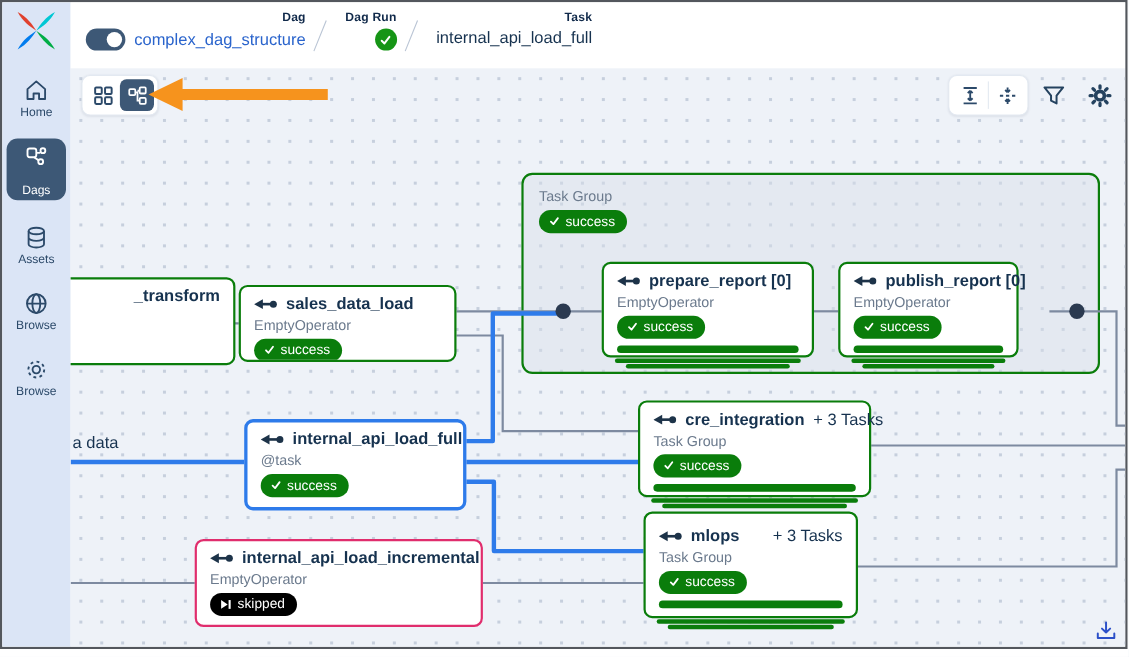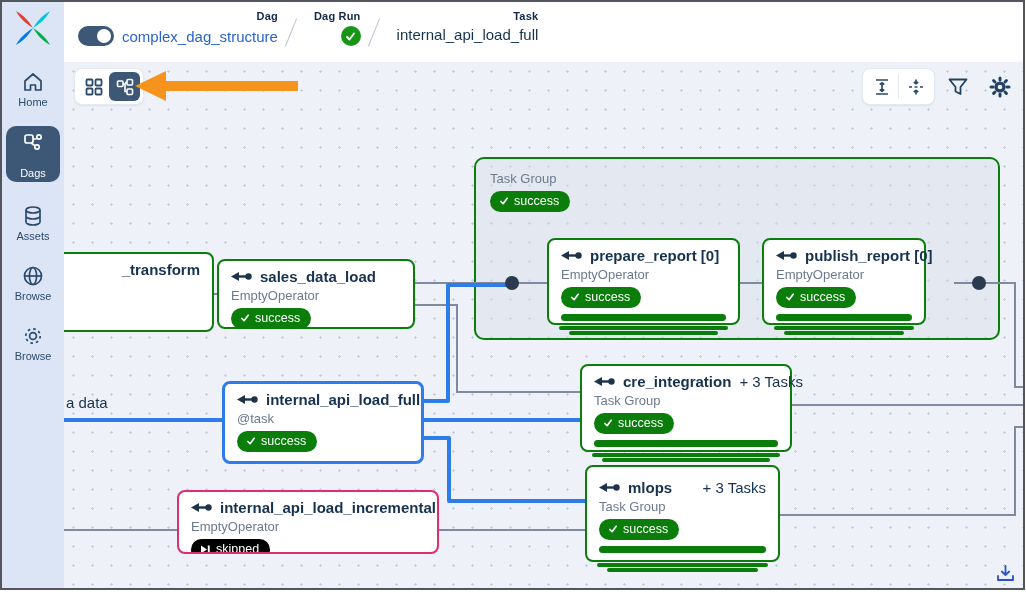--- a/index.html
+++ b/index.html
@@ -254,21 +254,21 @@
       </div>
       <div class="sub">@task</div>
       <div class="pill">
         <svg width="10" height="10" viewBox="0 0 11 11">
               <polyline points="2,6 4.5,8.5 9,2.5" fill="none" stroke="#fff" stroke-width="1.8" stroke-linecap="round" stroke-linejoin="round"></polyline>
             </svg>
         <span>success</span>
       </div>
     </div>
 
-    <div class="node skipped-node" style="left:113px; top:428px; width:262px; height:64px;">
+    <div class="node skipped-node" style="left:113px; top:428px; width:262px; height:80px;">
       <div class="title-row">
         <svg class="op-icon" viewBox="0 0 21 11">
               <polygon points="0,5.5 8,1 8,10" fill="#1d3349"></polygon>
               <rect x="6" y="4.3" width="9" height="2.4" fill="#1d3349"></rect>
               <circle cx="17.5" cy="5.5" r="3.2" fill="#1d3349"></circle>
             </svg>
         <span class="node-title">internal_api_load_incremental</span>
       </div>
       <div class="sub">EmptyOperator</div>
       <div class="pill skipped">

